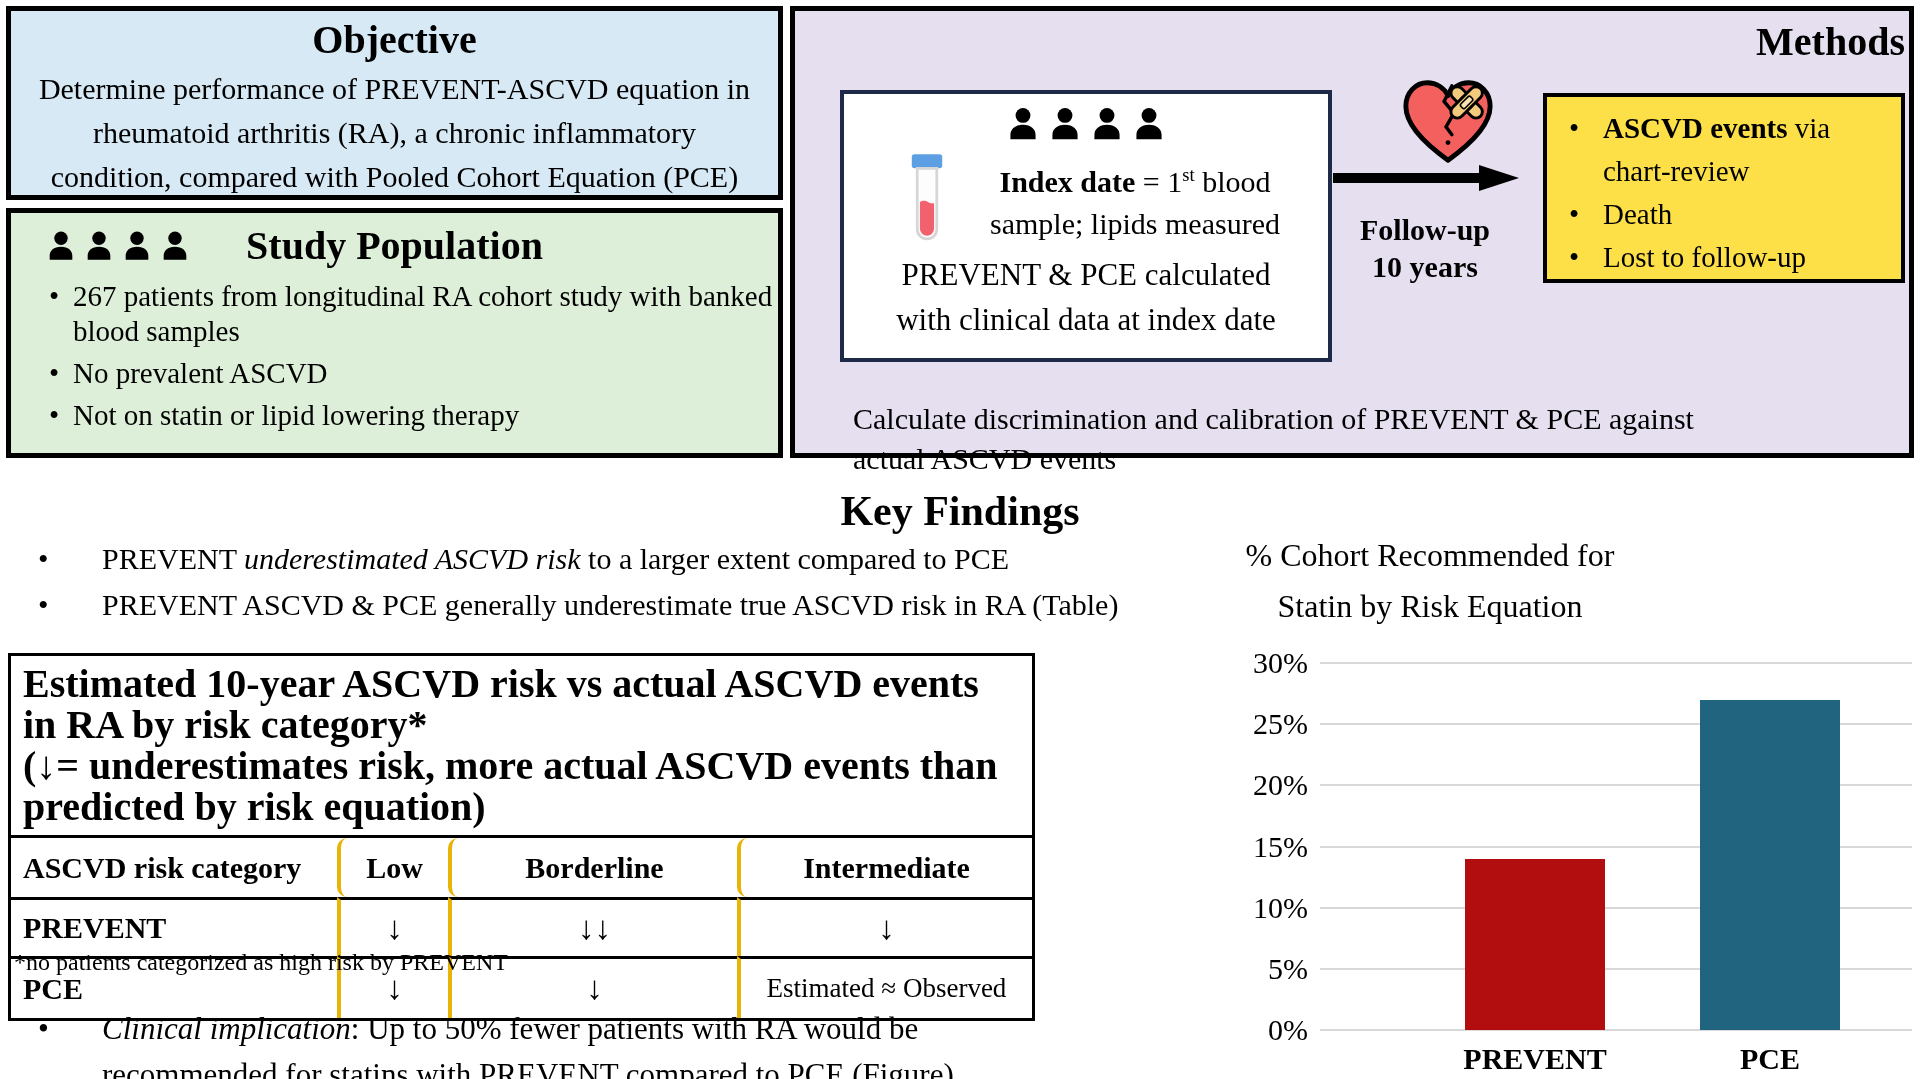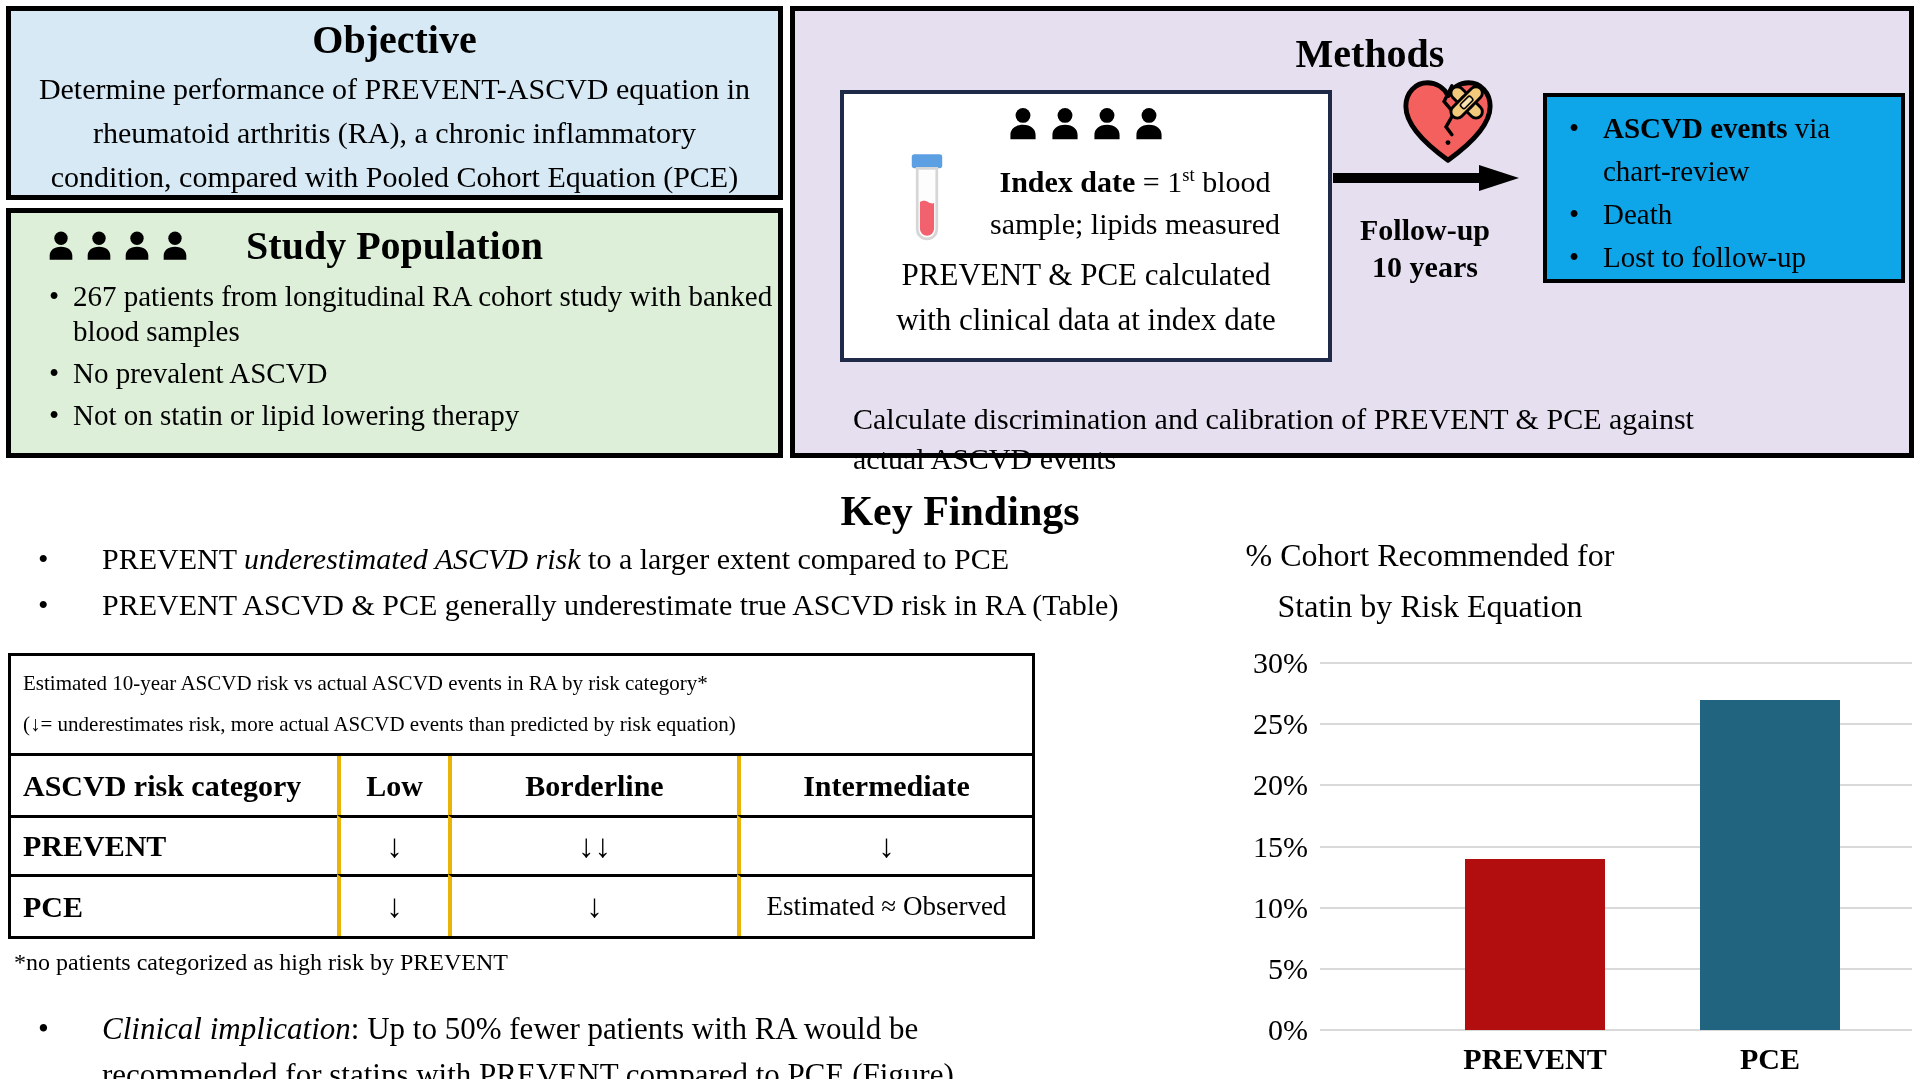--- a/index.html
+++ b/index.html
@@ -18,57 +18,57 @@
          background:#ddefd8;border:5px solid #000;padding-top:8px;}
   #study .titlerow{position:relative;height:52px;}
   #study .people{position:absolute;left:32px;top:2px;display:flex;gap:2px;}
   #study h2{margin:0;text-align:center;font-size:40px;line-height:50px;font-weight:bold;}
   .blist{margin:6px 0 0;padding:0;list-style:none;}
   .blist li{position:relative;padding-left:62px;font-size:29px;line-height:35px;margin-bottom:7px;width:740px;}
   .blist li::before{content:"\2022";position:absolute;left:38px;top:0;}
 
   #methods{position:absolute;left:790px;top:6px;width:1124px;height:452px;
            background:#e5dff0;border:5px solid #000;}
-  #methods h2{margin:16px;padding-left:36px;text-align:center;font-size:40px;line-height:54px;font-weight:bold;}
+  #methods h2{margin:4px;padding-left:36px;text-align:right;font-size:40px;line-height:54px;font-weight:bold;}
   #m-box1{position:absolute;left:45px;top:79px;width:492px;height:272px;
           background:#fff;border:4px solid #1e2a47;}
   #m-box1 .people{display:flex;justify-content:center;gap:2px;margin-top:4px;}
   #tube-icon{position:absolute;left:64px;top:58px;}
   #m-sample{position:absolute;left:116px;top:60px;width:350px;text-align:center;
             font-size:30px;line-height:42px;}
   #m-sample sup{font-size:0.62em;}
   #m-calc{position:absolute;left:32px;top:158px;width:420px;text-align:center;
           font-size:31px;line-height:45px;}
   #m-mid{position:absolute;left:536px;top:60px;width:200px;}
   #heart-icon{position:absolute;left:68px;top:4px;}
   #arrow-icon{position:absolute;left:0;top:92px;}
   #followup{position:absolute;left:4px;top:140px;width:180px;text-align:center;
             font-weight:bold;font-size:30px;line-height:37px;}
   #m-box2{position:absolute;left:748px;top:82px;width:362px;height:190px;
-          background:#0ea5e9;border:4px solid #000;padding:10px 8px 0 12px;}
+          background:#fde047;border:4px solid #000;padding:10px 8px 0 12px;}
   #m-box2 ul{margin:0;padding:0;list-style:none;}
   #m-box2 li{position:relative;padding-left:44px;font-size:29px;line-height:43px;}
   #m-box2 li::before{content:"\2022";position:absolute;left:10px;top:0;}
   #m-footer{position:absolute;left:58px;top:358px;width:920px;font-size:30px;line-height:40px;}
 
   
   #kf-title{position:absolute;left:0;top:487px;width:1920px;text-align:center;
             font-size:42px;line-height:48px;font-weight:bold;margin:0;}
   #kf-bullets{position:absolute;left:38px;top:541px;width:1200px;}
   .kfrow{position:relative;padding-left:64px;font-size:30px;line-height:36px;margin-bottom:10px;}
   .kfrow::before{content:"\2022";position:absolute;left:0;top:0;}
 
   
   #tbl{position:absolute;left:8px;top:653px;width:1027px;border:3px solid #000;background:#fff;}
-  #tbl-cap{border-bottom:3px solid #000;padding:7px 12px 8px;font-size:21px;line-height:41px;}
+  #tbl-cap{border-bottom:3px solid #000;padding:7px 12px 8px;font-size:40px;line-height:41px;font-weight:bold;}
   .trow{display:grid;grid-template-columns:326px 111px 289px 1fr;}
   .trow .cell{border-left:4px solid #eab308;display:flex;align-items:center;justify-content:center;
               font-size:30px;min-height:59px;}
   .trow .cell.first{border-left:none;justify-content:flex-start;padding-left:12px;font-weight:bold;}
-  .trow.hdr .cell{font-weight:bold;}
+  .trow.hdr .cell{font-weight:bold;border-radius:10px;}
   .trow.data .cell{border-top:3px solid #000;}
   .trow.data .cell.arrow{font-size:33px;}
   .trow.data .cell.approx{font-size:27px;}
   .trow.r2 .cell{min-height:62px;}
   #footnote{position:absolute;left:14px;top:948px;font-size:24px;line-height:28px;}
   #clinical{position:absolute;left:38px;top:1006px;width:1120px;}
   #clinical .kfrow{font-size:31px;line-height:46px;width:1045px;margin:0;}
 
   
   #chart{position:absolute;left:1140px;top:530px;width:778px;height:549px;}

